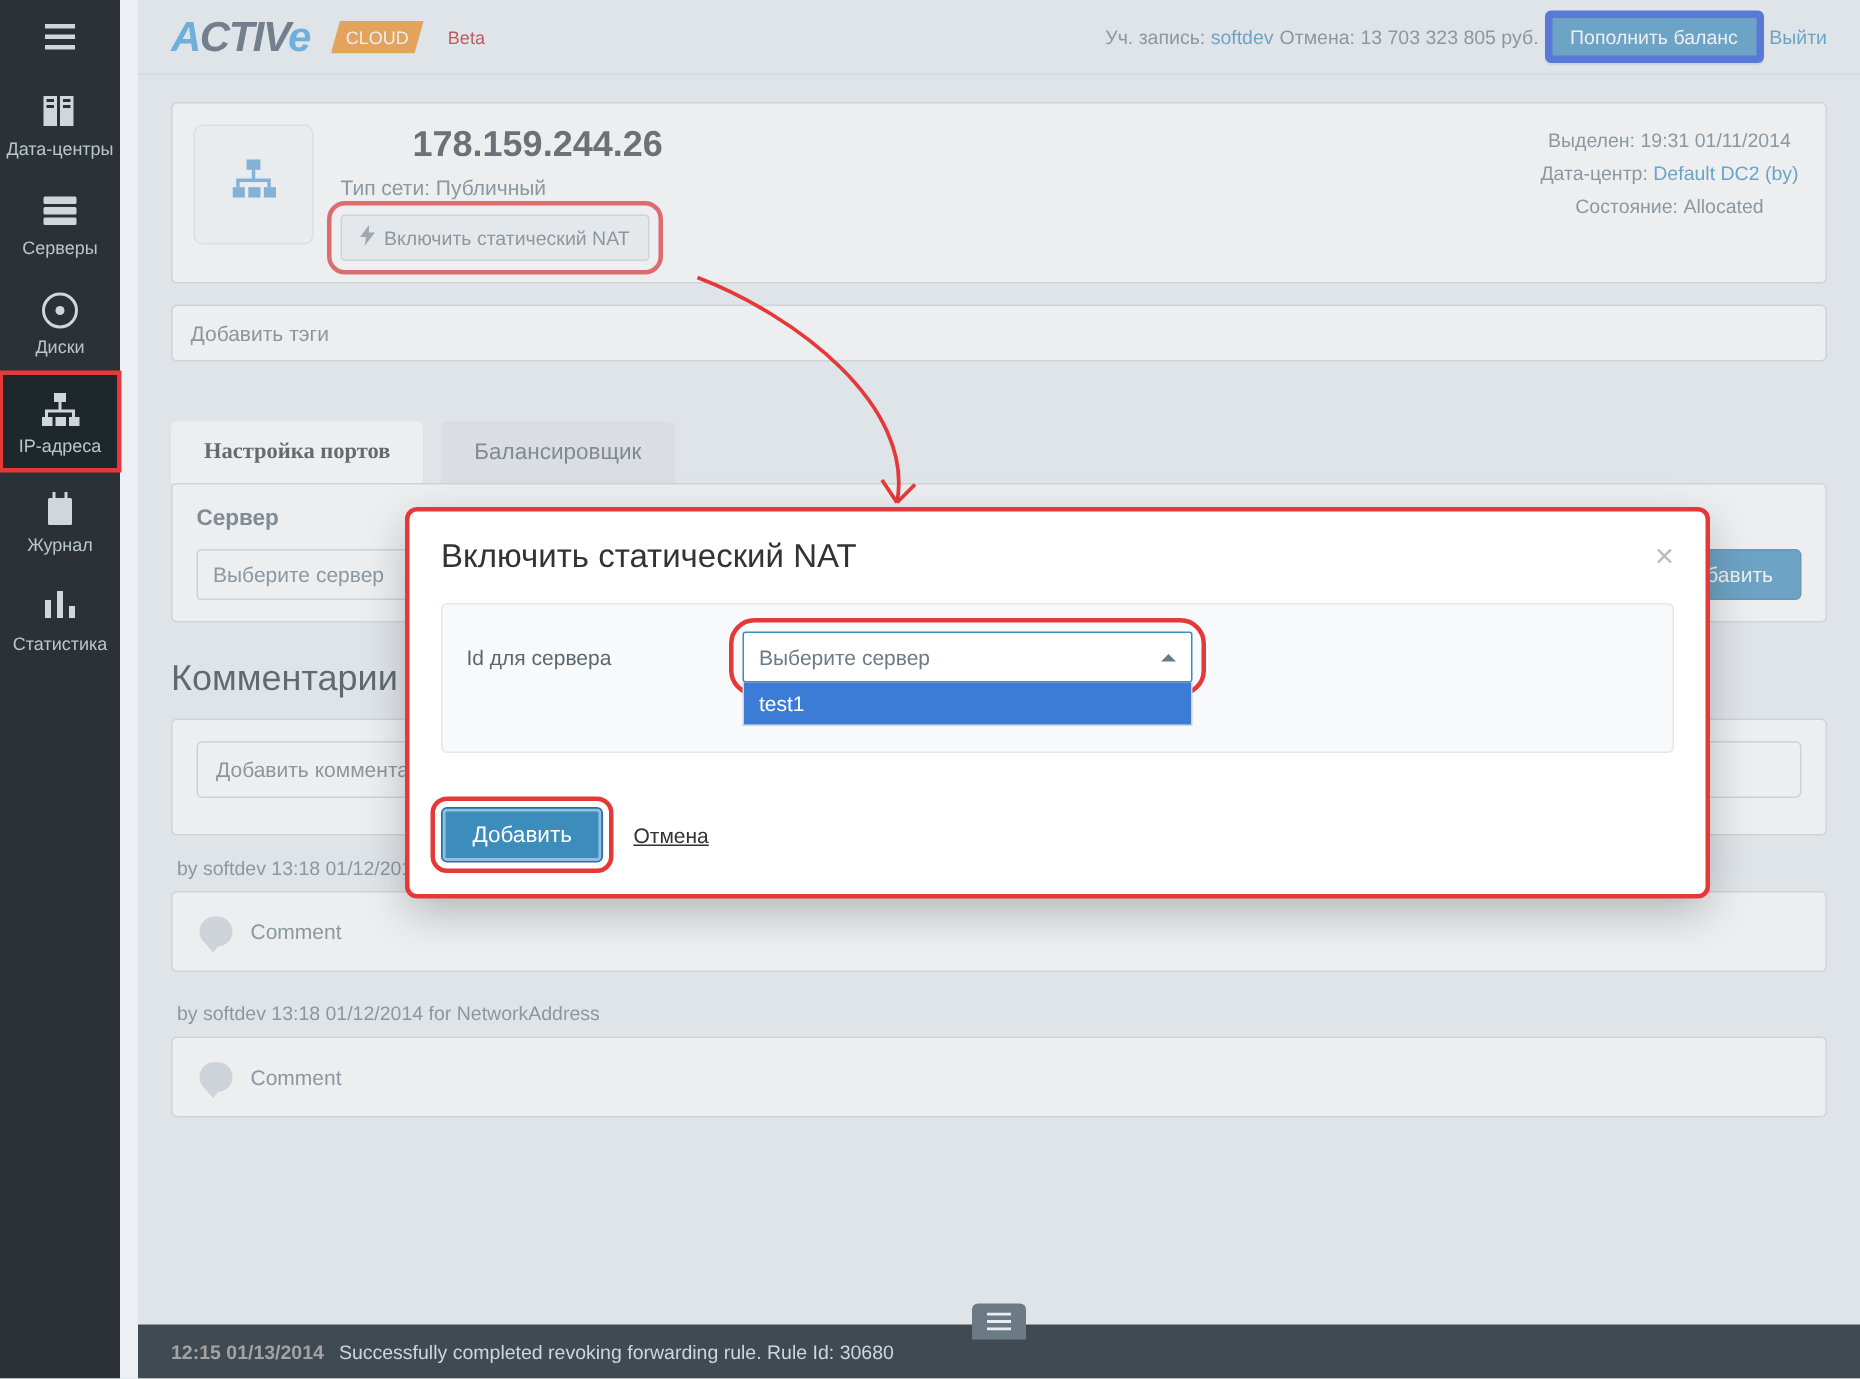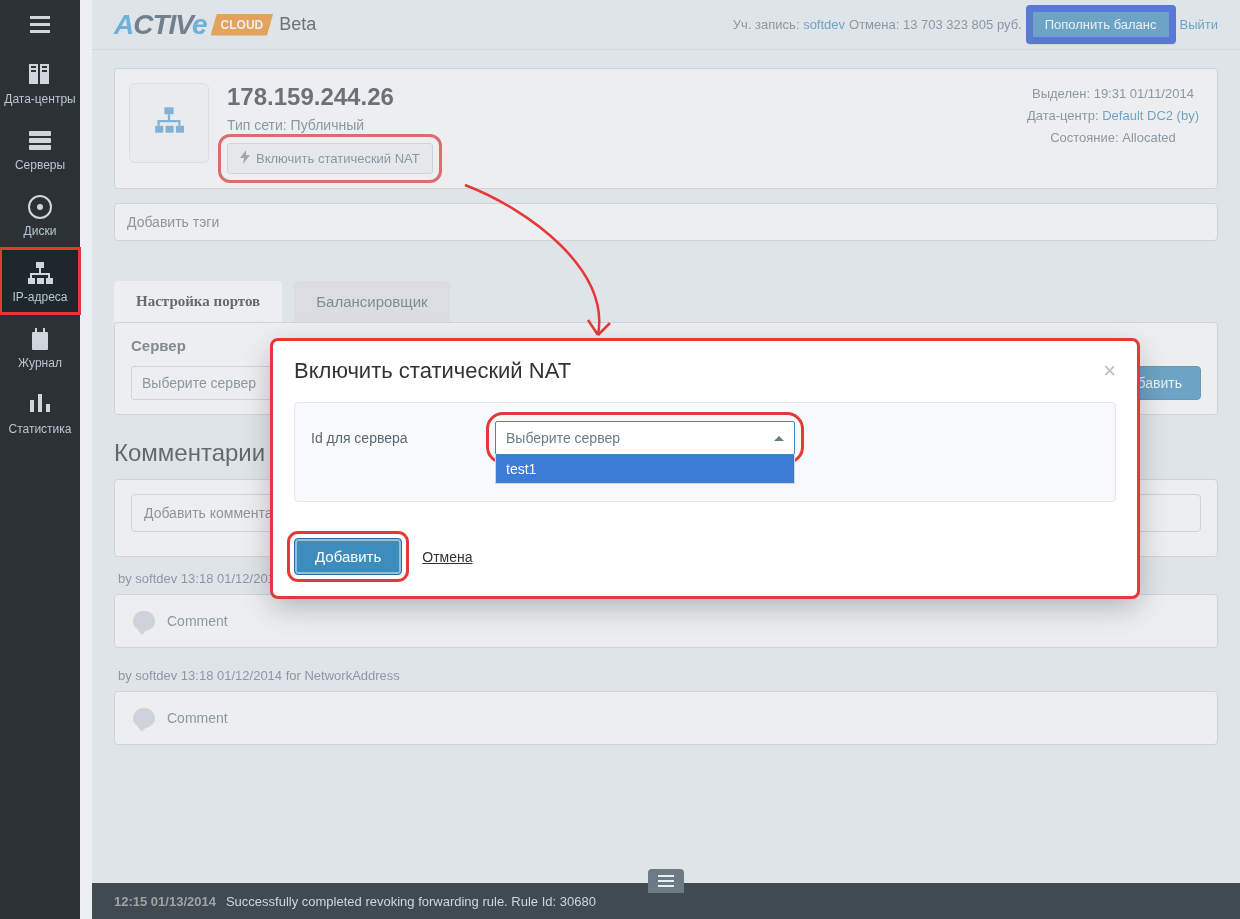--- a/index.html
+++ b/index.html
@@ -68,59 +68,59 @@
     height: 50px;
     display: flex;
     align-items: center;
     padding: 0 22px;
     background: #ecf0f5;
     border-bottom: 1px solid #d7dde2;
   }
   .brand {
     display: flex;
     align-items: center;
-    gap: 2px;
+    gap: 12px;
   }
   .brand .logo-text {
     font-family: Arial, sans-serif;
     font-size: 28px;
     font-style: italic;
     font-weight: 700;
     letter-spacing: -1px;
     color: #475569;
   }
   .brand .logo-text .a { color: #3fa0df; }
   .brand .cloud-badge {
     background: #f28c1e;
     color: #fff;
     font-size: 12px;
-    font-weight: 700;
+    font-weight: 400;
     padding: 4px 10px;
     position: relative;
     margin-left: 2px;
     clip-path: polygon(10% 0, 100% 0, 90% 100%, 0 100%);
   }
   .brand .beta {
-    color: #404040;
-    font-size: 18px;
+    color: #b91c1c;
+    font-size: 12px;
     margin-left: 4px;
   }
   .topbar-right {
     margin-left: auto;
     display: flex;
     align-items: center;
     gap: 4px;
     color: #6b7b86;
     font-size: 13px;
   }
   .topbar-right a.link { color: #3c8dbc; text-decoration: none; }
   .btn-topup {
     background: #3c8dbc;
     color: #fff;
-    border: 7px solid #1d4ed8;
+    border: 5px solid #1d4ed8;
     border-radius: 4px;
     padding: 5px 12px;
     font-size: 13px;
     cursor: pointer;
     box-shadow: 0 1px 1px rgba(0,0,0,.1);
   }
   .logout { color: #3c8dbc; cursor: pointer; }
 
   
   .content {
@@ -155,20 +155,21 @@
     justify-content: center;
     background: #fafcfe;
   }
   .ip-icon { color: #60a3d8; font-size: 30px; }
   .ip-details { flex: 0 0 auto; }
   .ip-title {
     font-size: 24px;
     font-weight: 700;
     color: #3a3f44;
     margin-bottom: 6px;
+    margin-left: 48px;
   }
   .ip-sub {
     color: #6b7b86;
     font-size: 14px;
     margin-bottom: 10px;
   }
   .nat-btn {
     display: inline-flex;
     align-items: center;
     gap: 6px;

